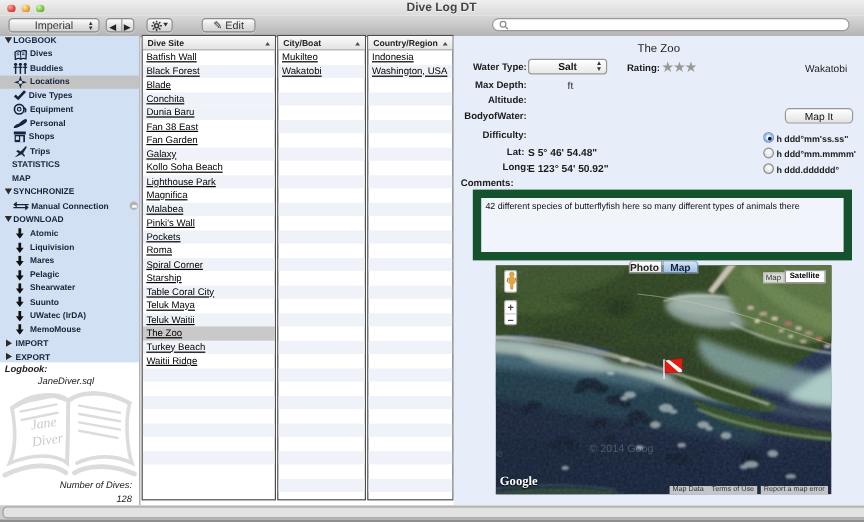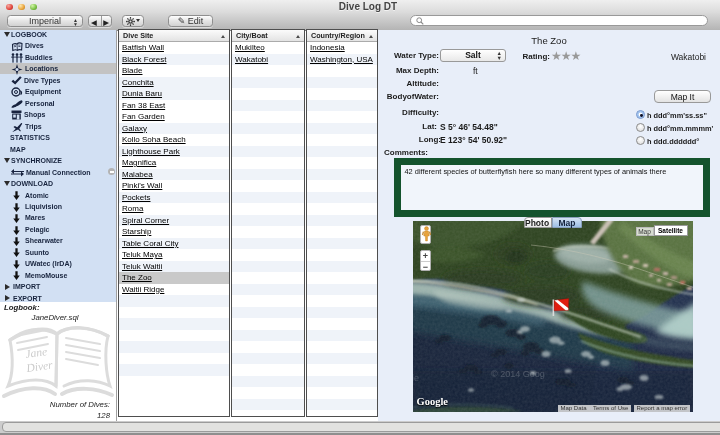--- a/index.html
+++ b/index.html
@@ -212,20 +212,21 @@
       <div class="row a">Malabea</div>
       <div class="row">Pinki's Wall</div>
       <div class="row a">Pockets</div>
       <div class="row">Roma</div>
       <div class="row a">Spiral Corner</div>
       <div class="row">Starship</div>
       <div class="row a">Table Coral City</div>
       <div class="row">Teluk Maya</div>
       <div class="row a">Teluk Waitii</div>
       <div class="row sel">The Zoo</div>
+      <div class="row a">Turkey Beach</div>
       <div class="row">Waitii Ridge</div>
       <div class="row a"></div>
       <div class="row"></div>
       <div class="row a"></div>
       <div class="row"></div>
       <div class="row a"></div>
       <div class="row"></div>
       <div class="row a"></div>
       <div class="row"></div>
     </div>

